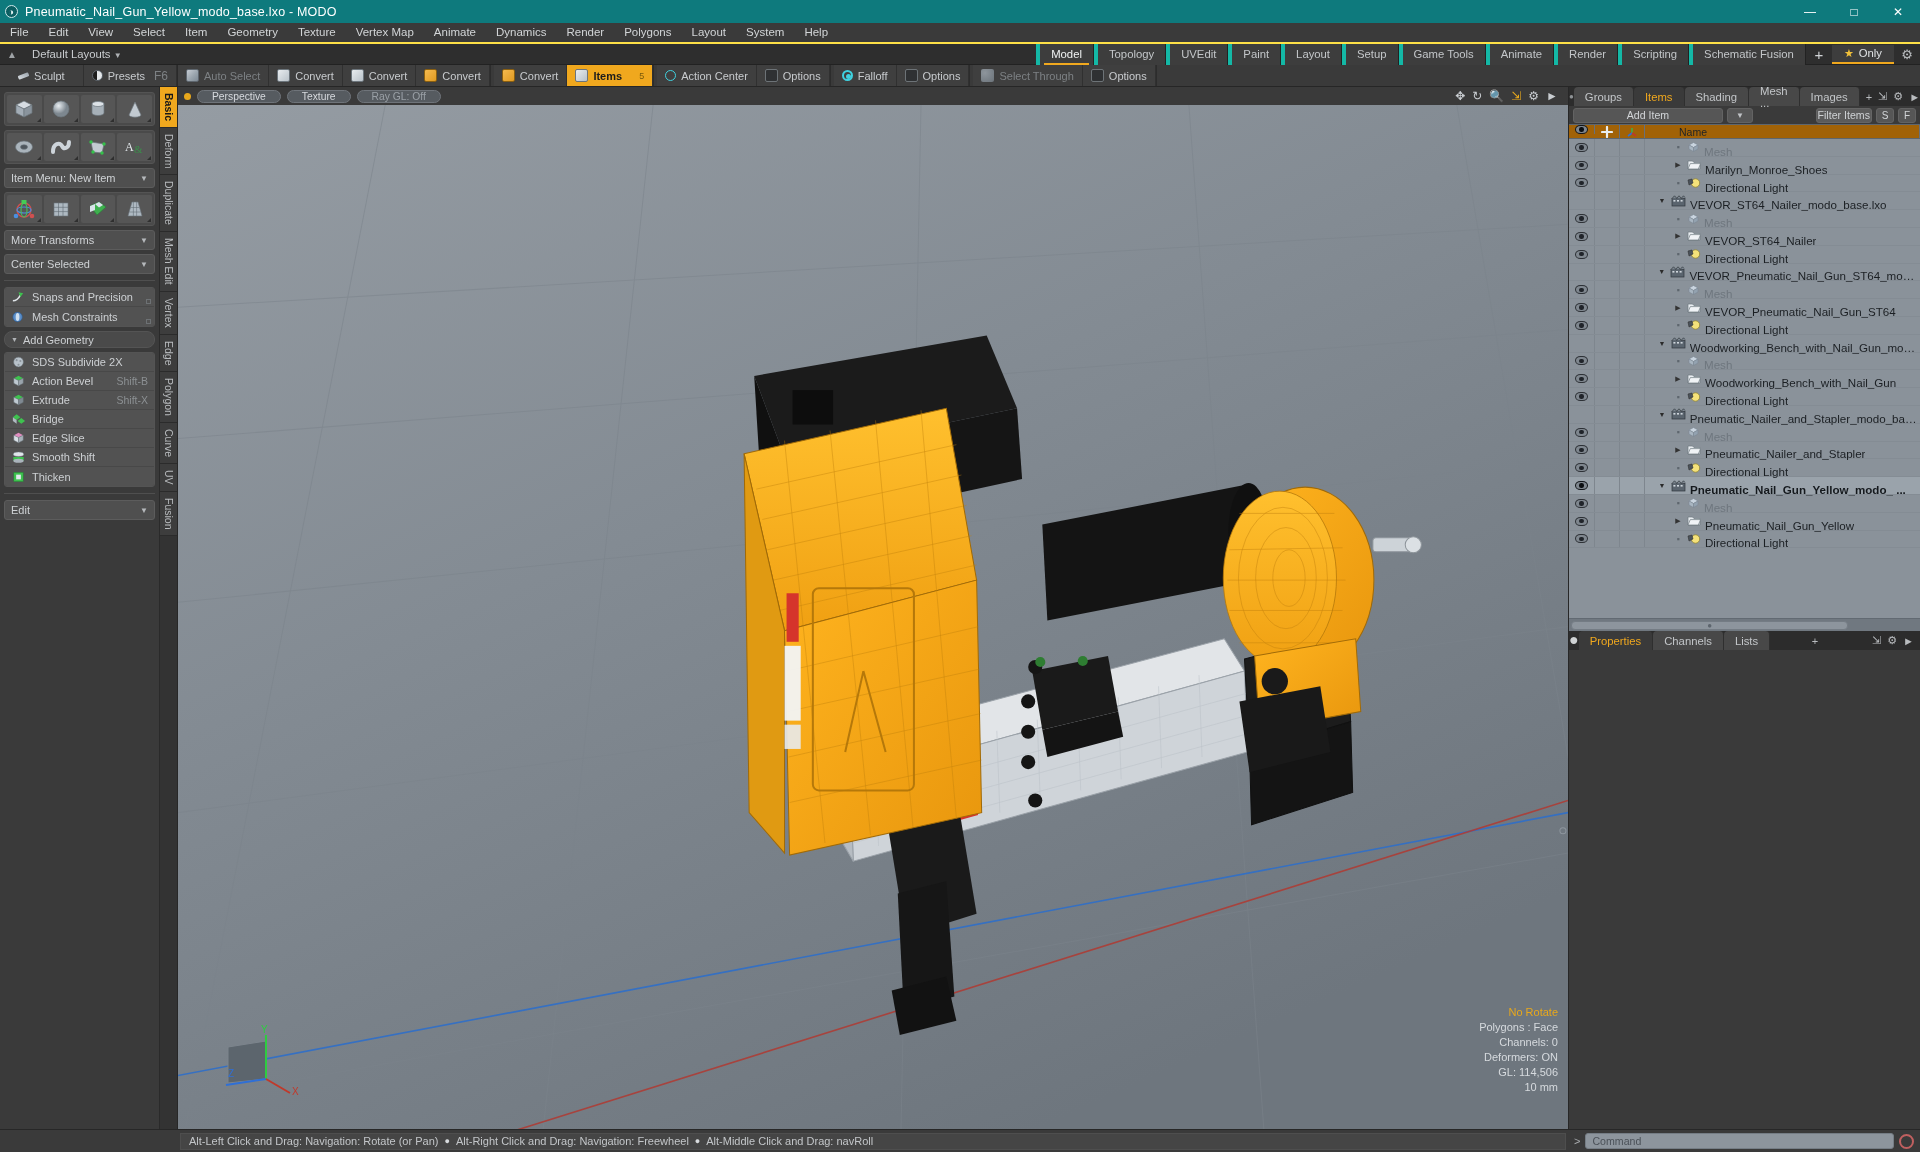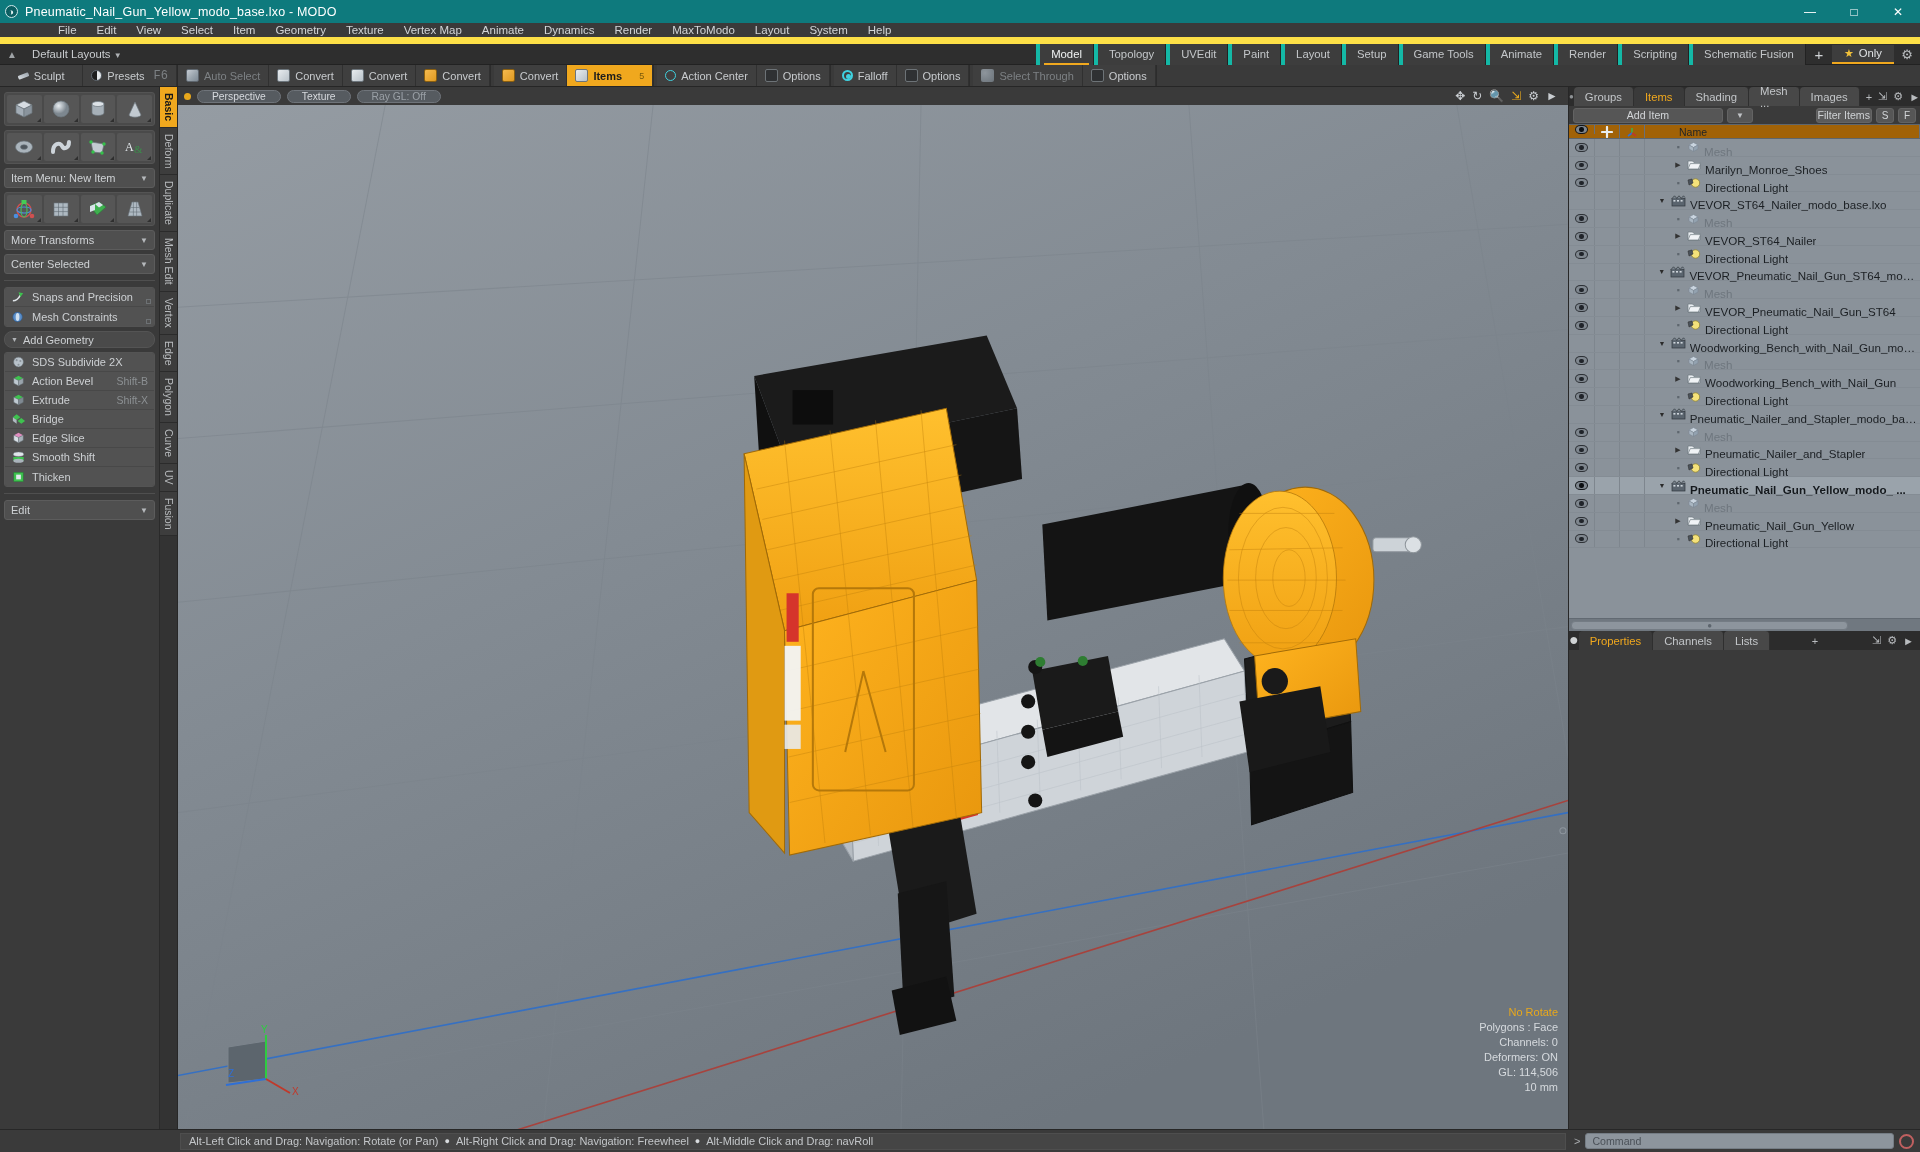--- a/index.html
+++ b/index.html
@@ -14,21 +14,21 @@
   .tb-icon .circ { width:13px;height:13px;border-radius:50%;background:#0b5f62;border:1px solid #cfe9ea;
                    display:flex;align-items:center;justify-content:center;font-size:9px;color:#e8f7f7;}
   .tb-title { padding-left:3px; letter-spacing:.2px; }
   .tb-spacer { flex:1; }
   .winbtns { display:flex; height:23px; }
   .winbtn { width:44px; height:23px; display:flex; align-items:center; justify-content:center;
             font-size:12px; color:#ffffff; }
 
   
   .menubar { height:21px; background:#3a3a3a; display:flex; align-items:center; flex:none;
-             font-size:11.5px; color:#d2d5d7; border-bottom:7px solid #fde047;padding-left:48px; }
+             font-size:11.5px; color:#d2d5d7; border-bottom:2px solid #fde047; }
   .menubar .mi { padding:0 10px; line-height:21px; height:21px; }
 
   
   .layoutbar { height:21px; background:#2e2e2e; display:flex; align-items:center; flex:none;
                font-size:11px; border-bottom:1px solid #222; }
   .lb-arrow { width:24px; text-align:center; color:#9fa3a6; font-size:10px; }
   .lb-default { padding:0 8px; color:#c9cccf; font-size:11.3px; }
   .lb-spacer { flex:1; }
   .lb-tabs { display:flex; height:21px; align-items:stretch; }
   .lb-tab { padding:0 11px; display:flex; align-items:center; font-size:11.3px; color:#c3c6c9;
@@ -204,21 +204,21 @@
     <div class="mi">Edit</div>
     <div class="mi">View</div>
     <div class="mi">Select</div>
     <div class="mi">Item</div>
     <div class="mi">Geometry</div>
     <div class="mi">Texture</div>
     <div class="mi">Vertex Map</div>
     <div class="mi">Animate</div>
     <div class="mi">Dynamics</div>
     <div class="mi">Render</div>
-    <div class="mi">MaxToModo</div>
+    <div class="mi">Polygons</div>
     <div class="mi">Layout</div>
     <div class="mi">System</div>
     <div class="mi">Help</div>
   </div>
 
   <div class="layoutbar">
     <div class="lb-arrow">▲</div>
     <div class="lb-default">
       <span>Default Layouts</span>
       <span style="font-size:8px;color:#aeb1b4;">▼</span>
@@ -249,21 +249,21 @@
 
   <div class="toolrow">
     <div class="tool-left">
       <div class="tbtn" style="flex:1;justify-content:center;">
         <span class="ico" style="background:linear-gradient(45deg,#d8dde2,#9aa3ab);transform:rotate(-20deg);width:11px;height:4px;border-radius:1px;"></span>
         <span>Sculpt</span>
       </div>
       <div class="tbtn" style="flex:1;">
         <span class="ico" style="border-radius:50%;background:linear-gradient(90deg,#1d1d1d 0 50%,#e4e8eb 50% 100%);border:1px solid #5e666e;width:11px;height:11px;"></span>
         <span>Presets</span>
-        <span class="key" style="color:#7d8184;font-size:12px;margin-left:4px;font-family:Liberation Mono, monospace;">F6</span>
+        <span class="key" style="color:#7d8184;font-size:12px;margin-left:4px;">F6</span>
       </div>
     </div>
 
     <div class="tgroup">
       <div class="tbtn dim">
         <span class="ico cube"></span>
         <span>Auto Select</span>
       </div>
       <div class="tbtn">
         <span class="ico cubew"></span>

